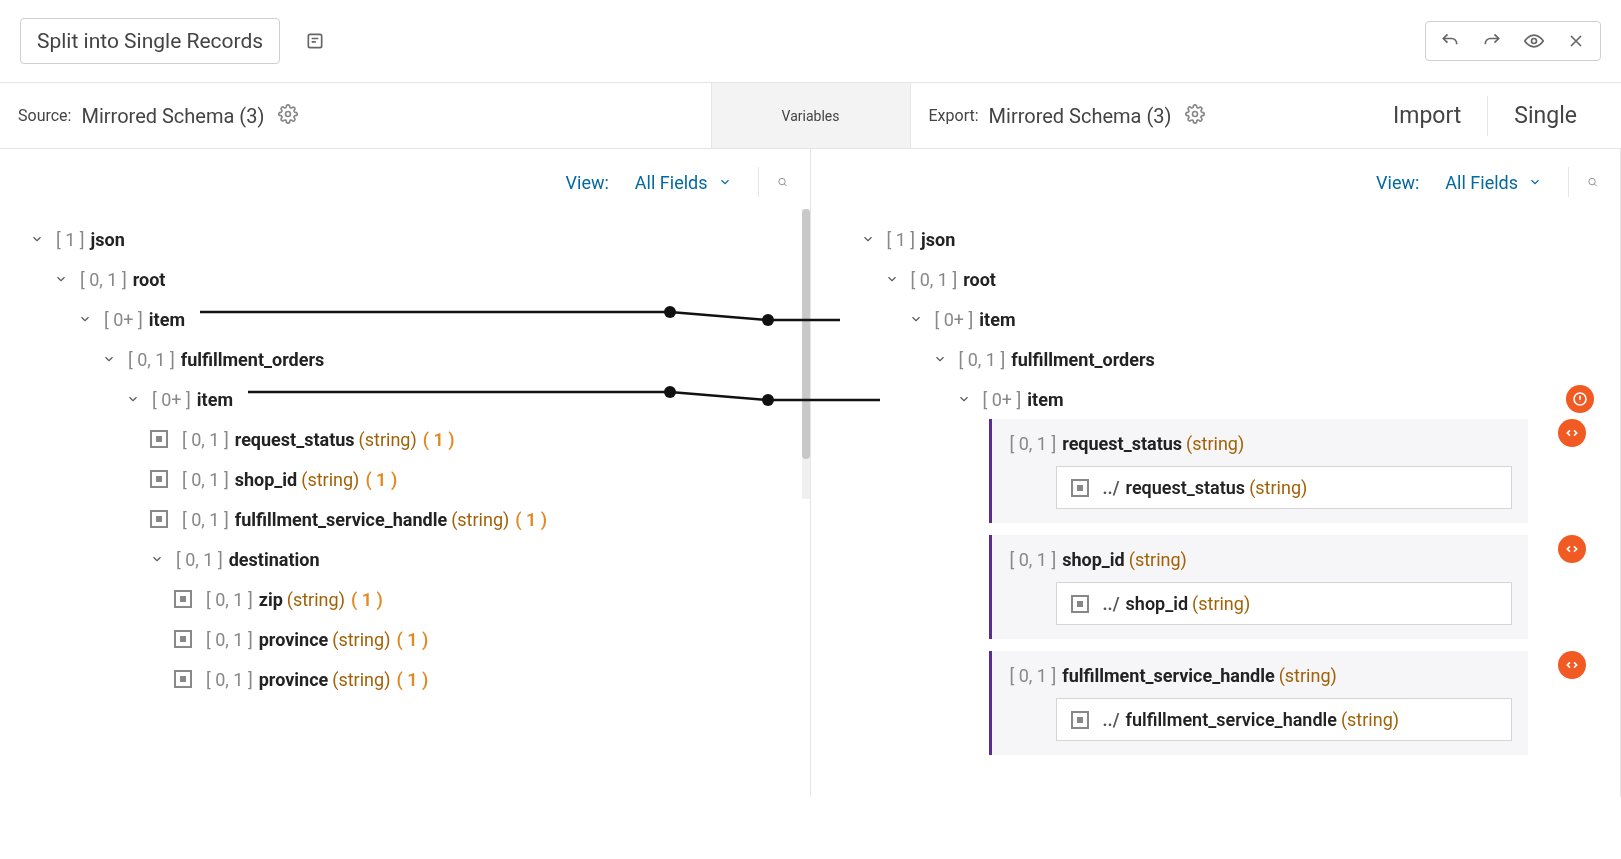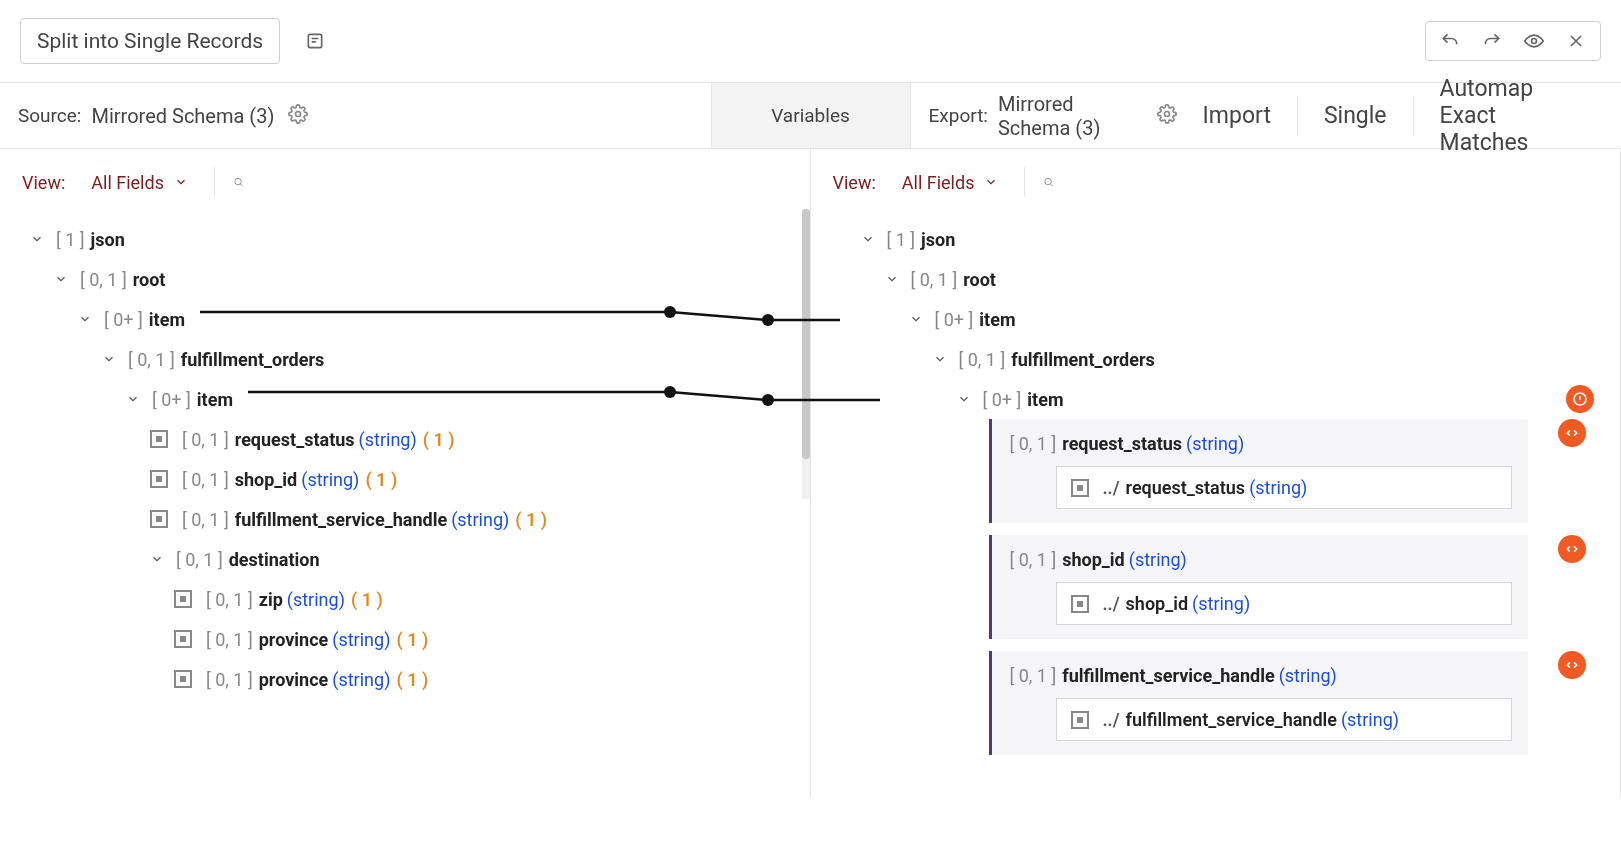--- a/index.html
+++ b/index.html
@@ -9,43 +9,43 @@
   .header { display: flex; align-items: center; padding: 18px 20px; border-bottom: 1px solid #e5e5e5; }
   .title-box { border: 1px solid #d0d0d0; border-radius: 4px; padding: 10px 16px; font-size: 21px; color:#444; }
   .note-icon { margin-left: 22px; width: 26px; height: 26px; display:flex; align-items:center; justify-content:center; color:#666; }
   .saved { margin-left: 18px; font-size: 20px; color:#555; }
   .header-right { margin-left: auto; display:flex; align-items:center; border:1px solid #d0d0d0; border-radius:4px; padding:4px 6px; gap:6px; }
   .hicon { width:36px; height:30px; display:flex; align-items:center; justify-content:center; color:#666; cursor:pointer; border-radius:3px; }
   
   
   .secbar { display:flex; align-items:stretch; border-bottom:1px solid #e5e5e5; height:66px; }
   .sec-left, .sec-right { flex:1; display:flex; align-items:center; padding:0 18px; }
-  .sec-label { font-size:19px; color:#444; margin-right:10px; }
+  .sec-label { font-size:16px; color:#444; margin-right:10px; }
   .sec-value { font-size:20px; color:#444; }
   .gear { margin-left:14px; color:#888; }
-  .variables-tab { width:200px; display:flex; align-items:center; justify-content:center; background:#f3f3f3; border-left:1px solid #e5e5e5; border-right:1px solid #e5e5e5; font-size:19px; color:#444; }
+  .variables-tab { width:200px; display:flex; align-items:center; justify-content:center; background:#f3f3f3; border-left:1px solid #e5e5e5; border-right:1px solid #e5e5e5; font-size:14px; color:#444; }
   .sec-actions { display:flex; align-items:center; gap:0; margin-left:auto; }
   .sec-action { padding:0 26px; font-size:23px; color:#444; cursor:pointer; border-left:1px solid #e5e5e5; height:40px; display:flex; align-items:center; }
   .sec-action:first-child { border-left:none; }
   
   
   .panels { display:flex; position:relative; }
   .panel { flex:1; border-right:1px solid #e5e5e5; position:relative; }
   .panel:last-child { border-right:none; }
-  .viewbar { display:flex; align-items:center; padding:18px 22px; gap:18px; font-size:18px; color:#7f1d1d; }
+  .viewbar { display:flex; align-items:center; justify-content:flex-end; padding:18px 22px; gap:18px; font-size:18px; color:#0369a1; }
   .view-select { display:flex; align-items:center; gap:10px; padding:4px 8px; cursor:pointer; }
   .search-ico { width:30px; height:30px; display:flex; align-items:center; justify-content:center; color:#888; border-left:1px solid #e5e5e5; padding-left:18px; cursor:pointer; }
   
   
   .tree { padding: 4px 22px 30px 30px; font-size:18px; position:relative; }
   .trow { display:flex; align-items:center; height:40px; position:relative; }
   .chev { width:18px; height:18px; margin-right:8px; color:#555; cursor:pointer; flex-shrink:0; display:flex; align-items:center; }
   .cardinal { color:#888; margin-right:6px; font-weight:400; }
   .fname { color:#222; font-weight:700; }
-  .ftype { color:#1d4ed8; margin-left:4px; }
+  .ftype { color:#a16207; margin-left:4px; }
   .fcount { color:#e08b22; margin-left:6px; font-weight:600; }
   .field-ico { width:18px; height:18px; border:2px solid #888; margin-right:14px; display:flex; align-items:center; justify-content:center; flex-shrink:0; }
   .field-ico::after { content:""; width:6px; height:6px; background:#888; }
   
   .indent0 { padding-left:0; }
   .indent1 { padding-left:24px; }
   .indent2 { padding-left:48px; }
   .indent3 { padding-left:72px; }
   .indent4 { padding-left:96px; }
   .indent5 { padding-left:120px; }
@@ -123,21 +123,20 @@
   <div class="sec-right">
     <span class="sec-label">Export:</span>
     <span class="sec-value">Mirrored Schema (3)</span>
     <span class="gear"><svg class="ico" viewBox="0 0 24 24">
           <circle cx="12" cy="12" r="3"></circle>
           <path d="M19.4 15a1.7 1.7 0 00.34 1.87l.06.06a2 2 0 11-2.83 2.83l-.06-.06a1.7 1.7 0 00-1.87-.34 1.7 1.7 0 00-1 1.56V21a2 2 0 11-4 0v-.09a1.7 1.7 0 00-1-1.56 1.7 1.7 0 00-1.87.34l-.06.06a2 2 0 11-2.83-2.83l.06-.06a1.7 1.7 0 00.34-1.87 1.7 1.7 0 00-1.56-1H3a2 2 0 110-4h.09a1.7 1.7 0 001.56-1 1.7 1.7 0 00-.34-1.87l-.06-.06a2 2 0 112.83-2.83l.06.06a1.7 1.7 0 001.87.34H9a1.7 1.7 0 001-1.56V3a2 2 0 114 0v.09a1.7 1.7 0 001 1.56 1.7 1.7 0 001.87-.34l.06-.06a2 2 0 112.83 2.83l-.06.06a1.7 1.7 0 00-.34 1.87V9a1.7 1.7 0 001.56 1H21a2 2 0 110 4h-.09a1.7 1.7 0 00-1.56 1z"></path>
         </svg></span>
     <div class="sec-actions">
       <div class="sec-action">Import</div>
       <div class="sec-action">Single</div>
-      <div class="sec-action">Automap Exact Matches</div>
     </div>
   </div>
 </div>
 
 <div class="panels">
 
   <div class="panel" style="position:relative;">
     <div class="viewbar">
       <span>View:</span>
       <div class="view-select">

